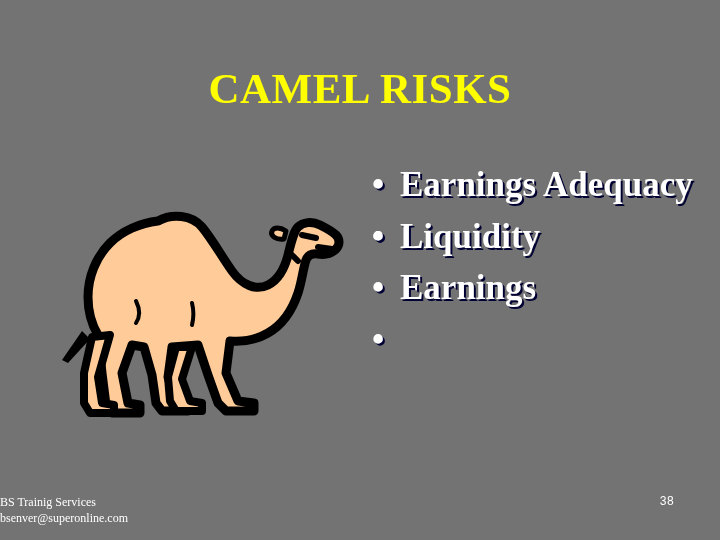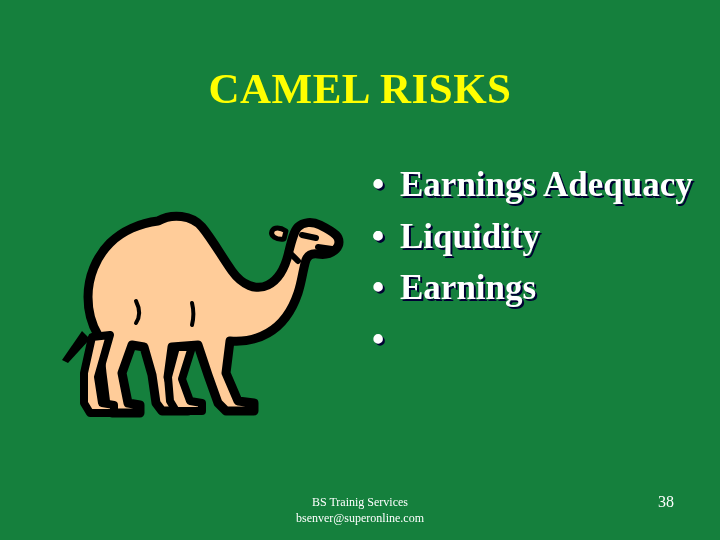--- a/index.html
+++ b/index.html
@@ -10,21 +10,21 @@
   body {
     width: 720px;
     height: 540px;
     overflow: hidden;
     font-family: "Liberation Serif", "DejaVu Serif", serif;
   }
   #slide {
     position: relative;
     width: 720px;
     height: 540px;
-    background: #15803d;
+    background: #737373;
     overflow: hidden;
   }
 
   
   #slide-title {
     position: absolute;
     left: 0;
     top: 66px;
     width: 720px;
     text-align: center;
@@ -81,37 +81,36 @@
     width: 320px;
     height: 230px;
   }
 
   
   #footer-credit {
     position: absolute;
     left: 0;
     top: 494px;
     width: 720px;
-    text-align: center;
     color: #FFFFFF;
     font-size: 12px;
     line-height: 16px;
     font-family: "Liberation Serif", "DejaVu Serif", serif;
   }
   #footer-credit .footer-line {
     display: block;
   }
   #page-number {
     position: absolute;
     right: 46px;
     top: 494px;
     color: #FFFFFF;
-    font-size: 16px;
+    font-size: 12px;
     line-height: 16px;
-    font-family: Liberation Serif, serif;
+    font-family: Liberation Mono, monospace;
   }
 </style>
 </head>
 <body>
 
 <div id="slide">
 
   <div id="slide-title">CAMEL RISKS</div>
 
   <div id="camel-illustration">

